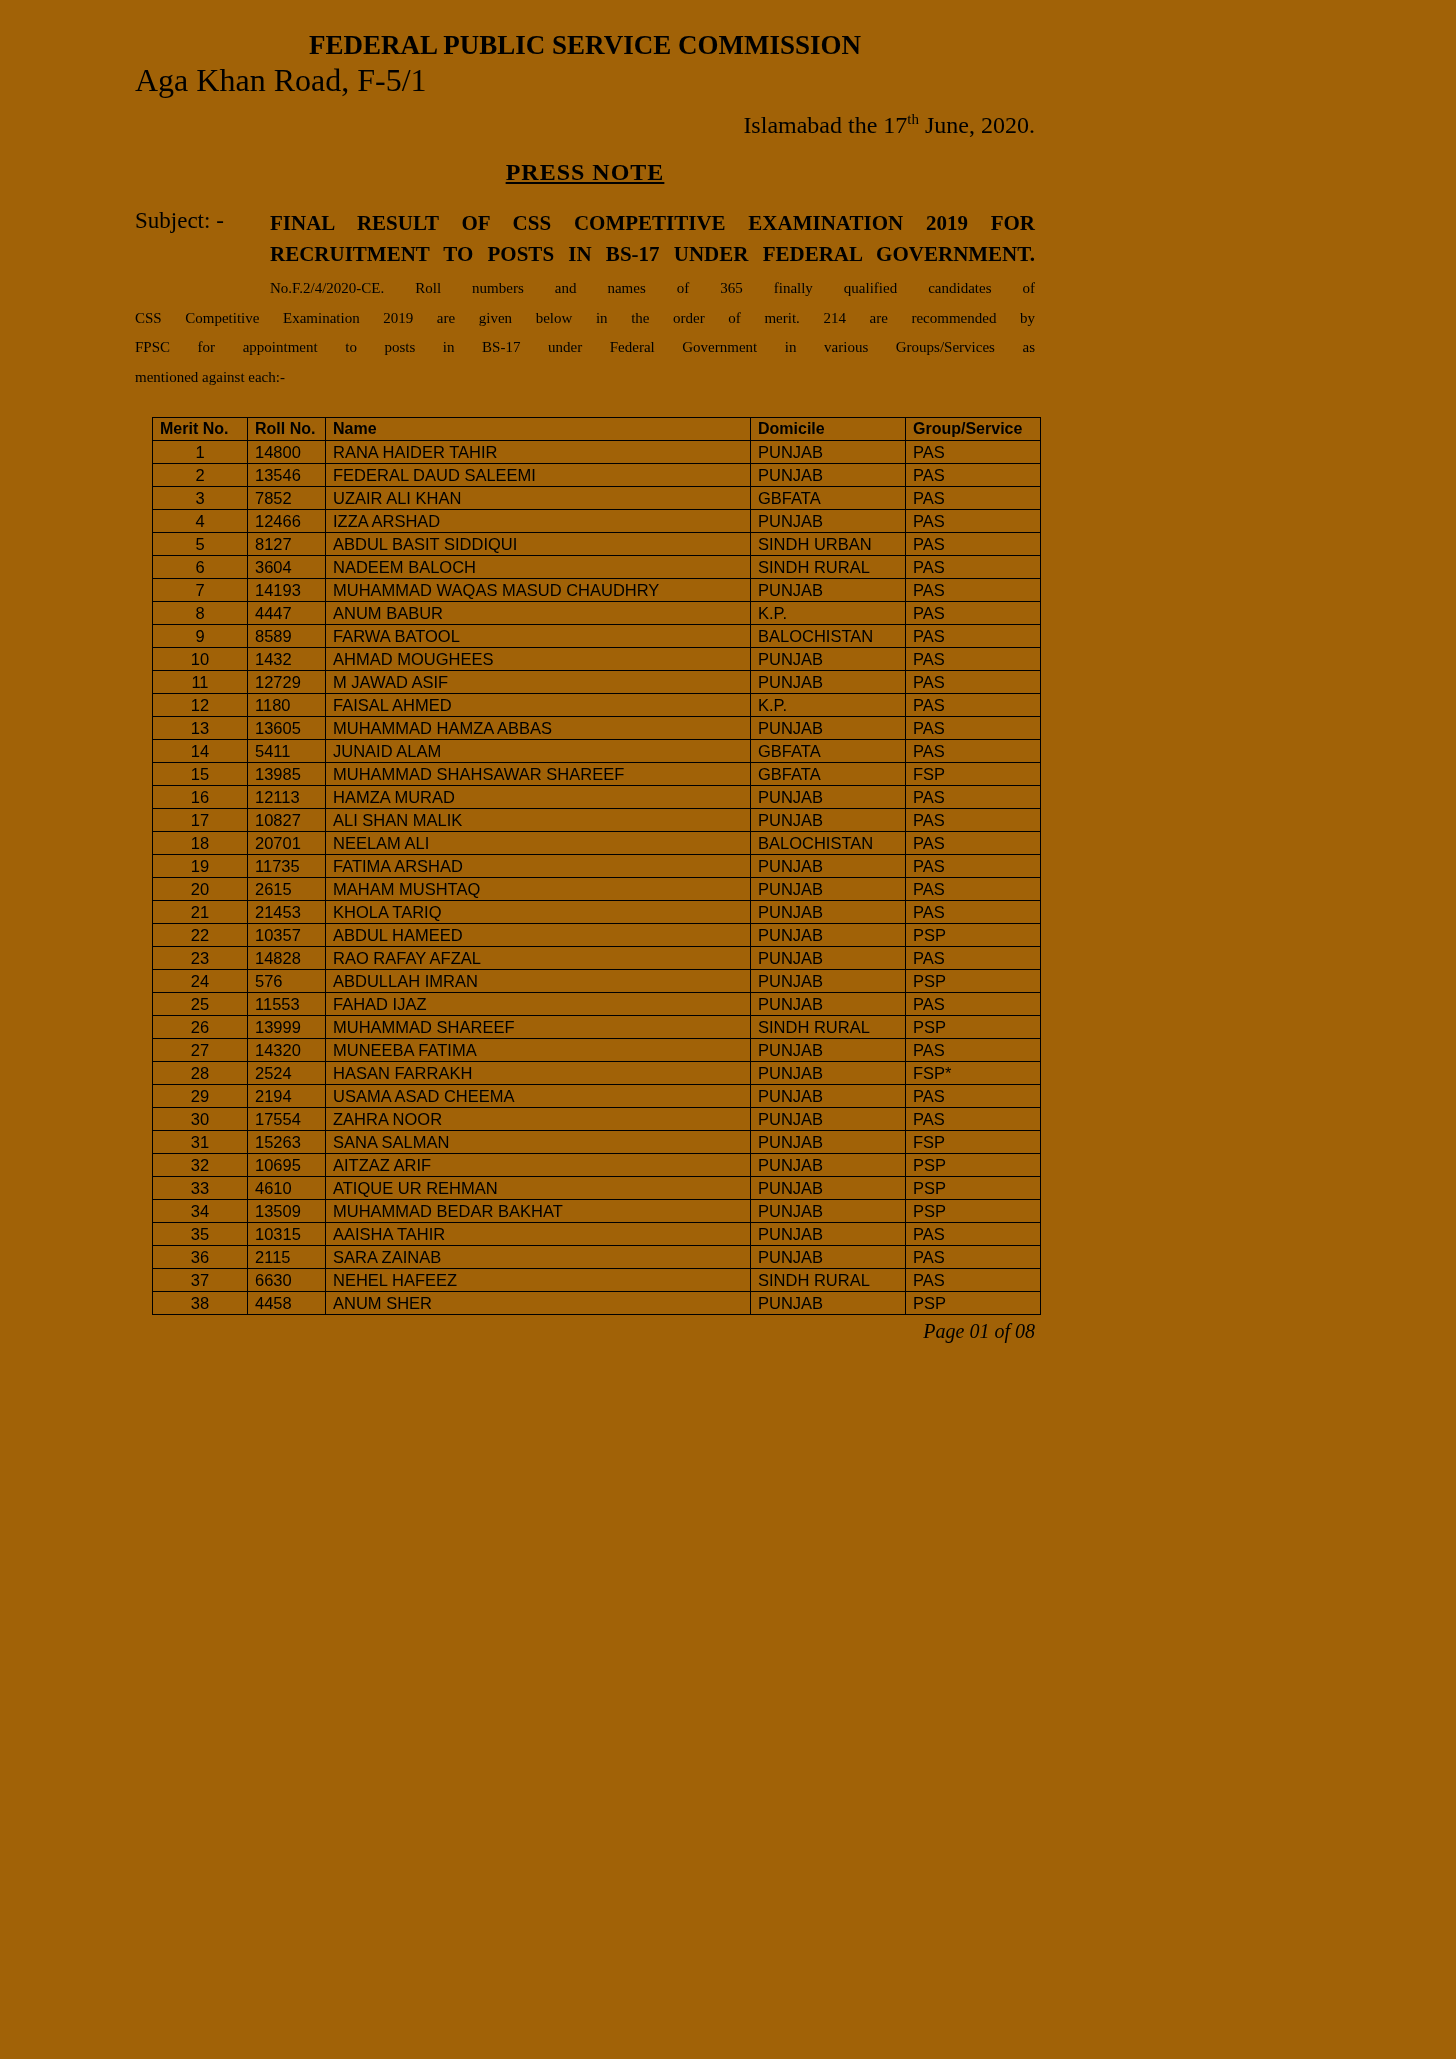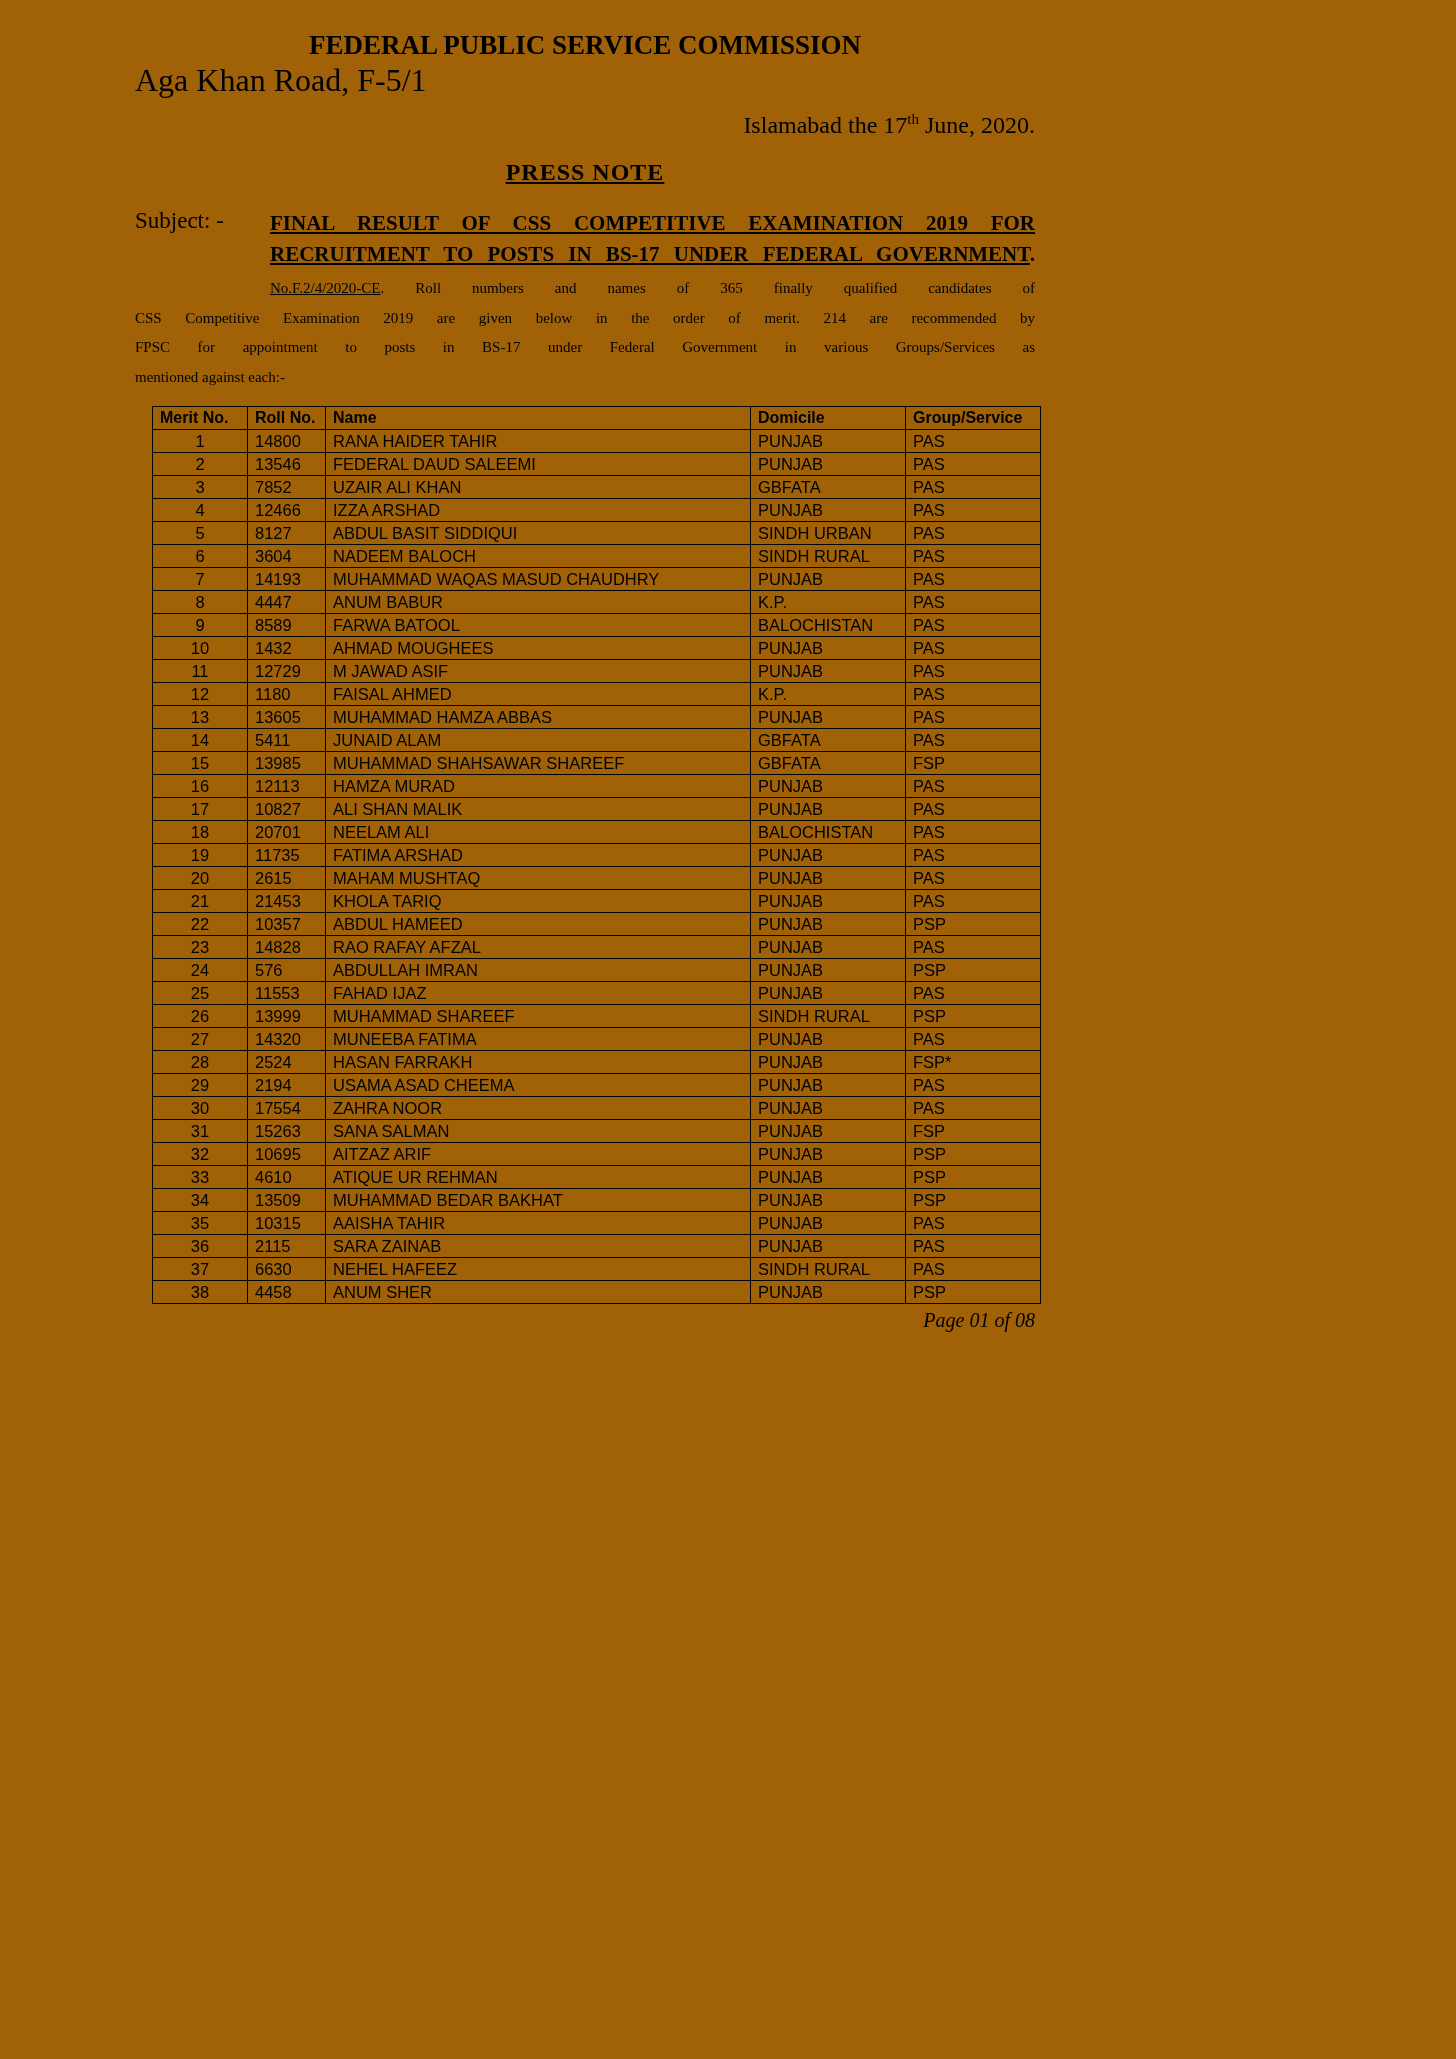--- a/index.html
+++ b/index.html
@@ -53,33 +53,33 @@
     flex:0 0 135px;
     font-size:23px;
   }
   .subject-text {
     width:765px;
     flex:0 0 765px;
     font-size:21px;
     font-weight:bold;
     line-height:31px;
   }
-  .u { text-decoration:underline; }
+  .u { }
   .just {
     text-align:justify;
     text-align-last:justify;
   }
   .body-para {
     margin-top:4px;
     font-size:15px;
     line-height:29.5px;
   }
   .indent { text-indent:135px; }
   table.results {
-    margin-top:14px;
+    margin-top:25px;
     margin-left:17px;
     border-collapse:collapse;
     width:888px;
     table-layout:fixed;
     font-family:"Liberation Sans", sans-serif;
     font-size:16.5px;
   }
   table.results th, table.results td {
     border:1px solid #000000;
     padding:0 7px;

